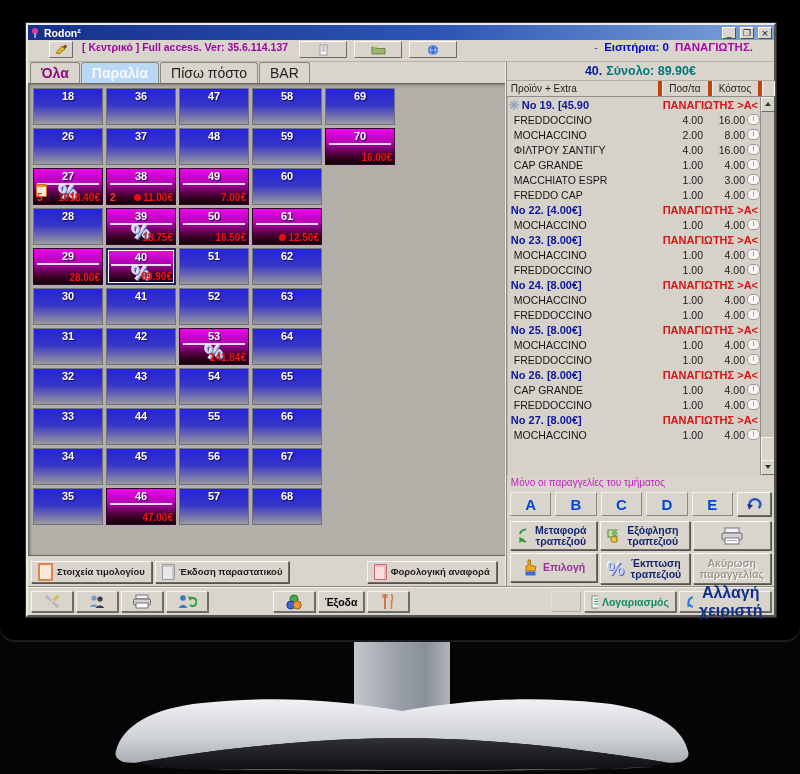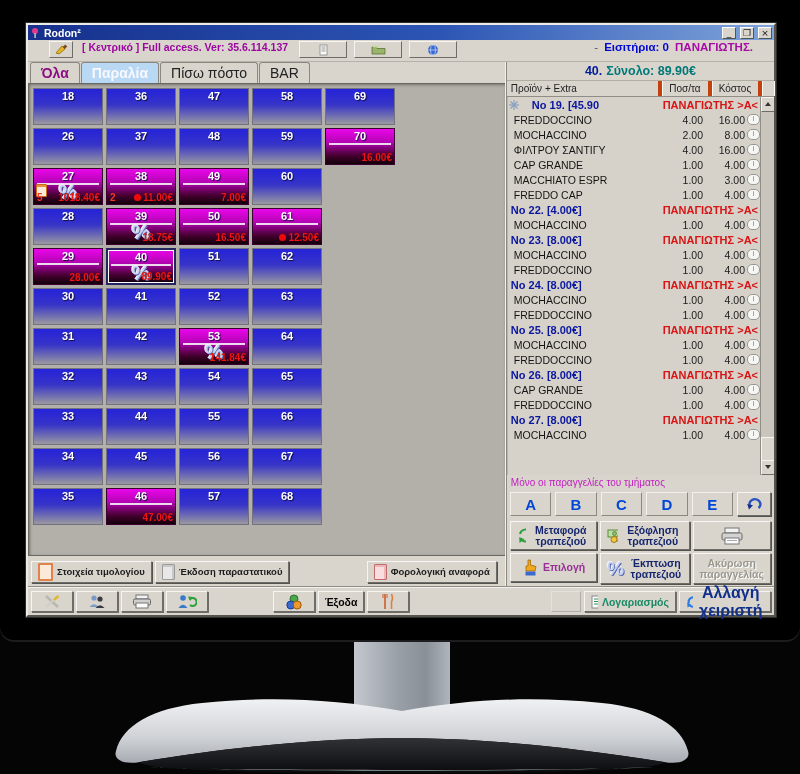--- a/index.html
+++ b/index.html
@@ -76,21 +76,21 @@
   .ch{border-right:4px solid #c2410c;box-shadow:1px 0 0 #fdfcf9;height:100%;display:flex;align-items:center;}
   .ch.name{flex:1;padding-left:4px;} .ch.qty{width:46px;justify-content:center;} .ch.cost{width:46px;justify-content:center;}
   .ch.sp{width:12px;border-right:none;}
   .listwrap{flex:1;position:relative;background:#d6d2ca;border-left:1px solid #b8b5ad;overflow:hidden;min-height:0;}
   .list{position:absolute;left:0;top:0;right:13px;bottom:0;overflow:hidden;}
   .orow{height:15px;display:flex;align-items:center;font-size:10.5px;white-space:nowrap;}
   .orow .nm{flex:1;padding-left:6px;overflow:hidden;color:#141414;}
   .orow .q{width:44px;text-align:right;} .orow .c{width:42px;text-align:right;}
   .ipill{width:11px;height:9px;margin:0 1px 0 2px;background:#f6f6f4;border:1px solid #9a9a94;
        border-radius:5px;font-size:7px;line-height:8px;color:#777;text-align:center;flex:0 0 11px;}
-  .orow.grp{font-weight:bold;gap:10px;}
+  .orow.grp{font-weight:bold;}
   .grp .gl{color:#0a16a0;padding-left:3px;font-size:11px;}
   .grp .gw{color:#d81414;margin-left:auto;padding-right:3px;font-size:11px;}
   .flake{width:10px;height:10px;margin-left:1px;flex:0 0 10px;}
   
   .sb{position:absolute;right:0;top:0;bottom:0;width:13px;background:#c9c5bd;border-left:1px solid #8f8d85;}
   .sbb{position:absolute;left:0;width:12px;height:13px;background:#d9d5cd;
        border:1px solid;border-color:#f7f5f1 #6e6c66 #6e6c66 #f7f5f1;}
   .sbb.up{top:0;} .sbb.dn{bottom:0;}
   .tri{position:absolute;left:3px;width:0;height:0;border-left:3px solid transparent;border-right:3px solid transparent;}
   .tri.u{top:4px;border-bottom:4px solid #333;} .tri.d{top:4px;border-top:4px solid #333;}

